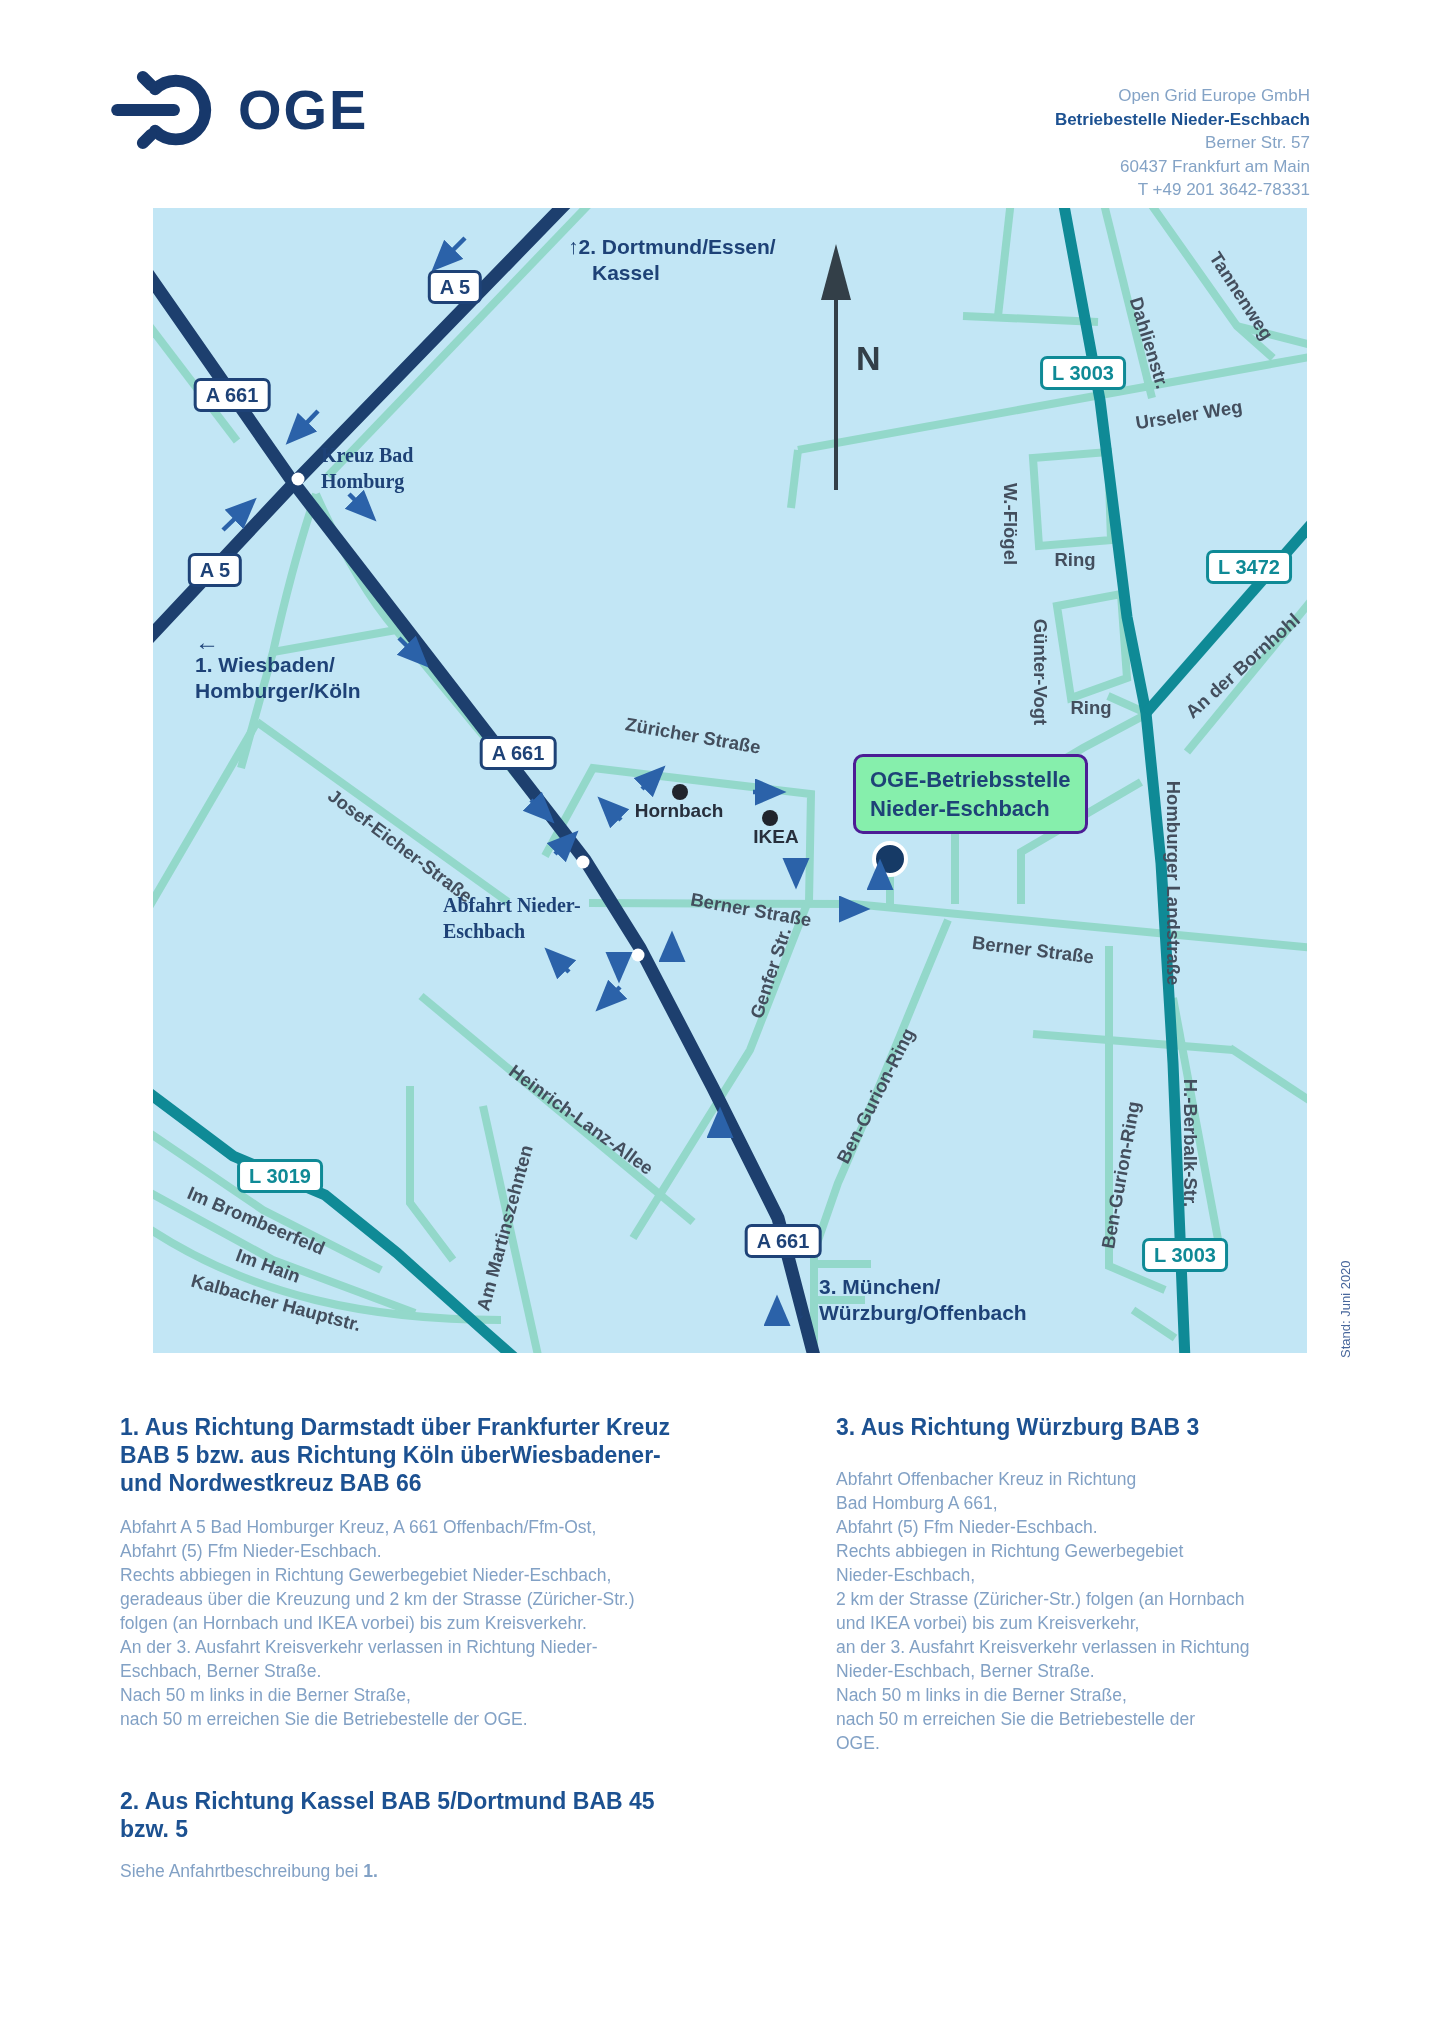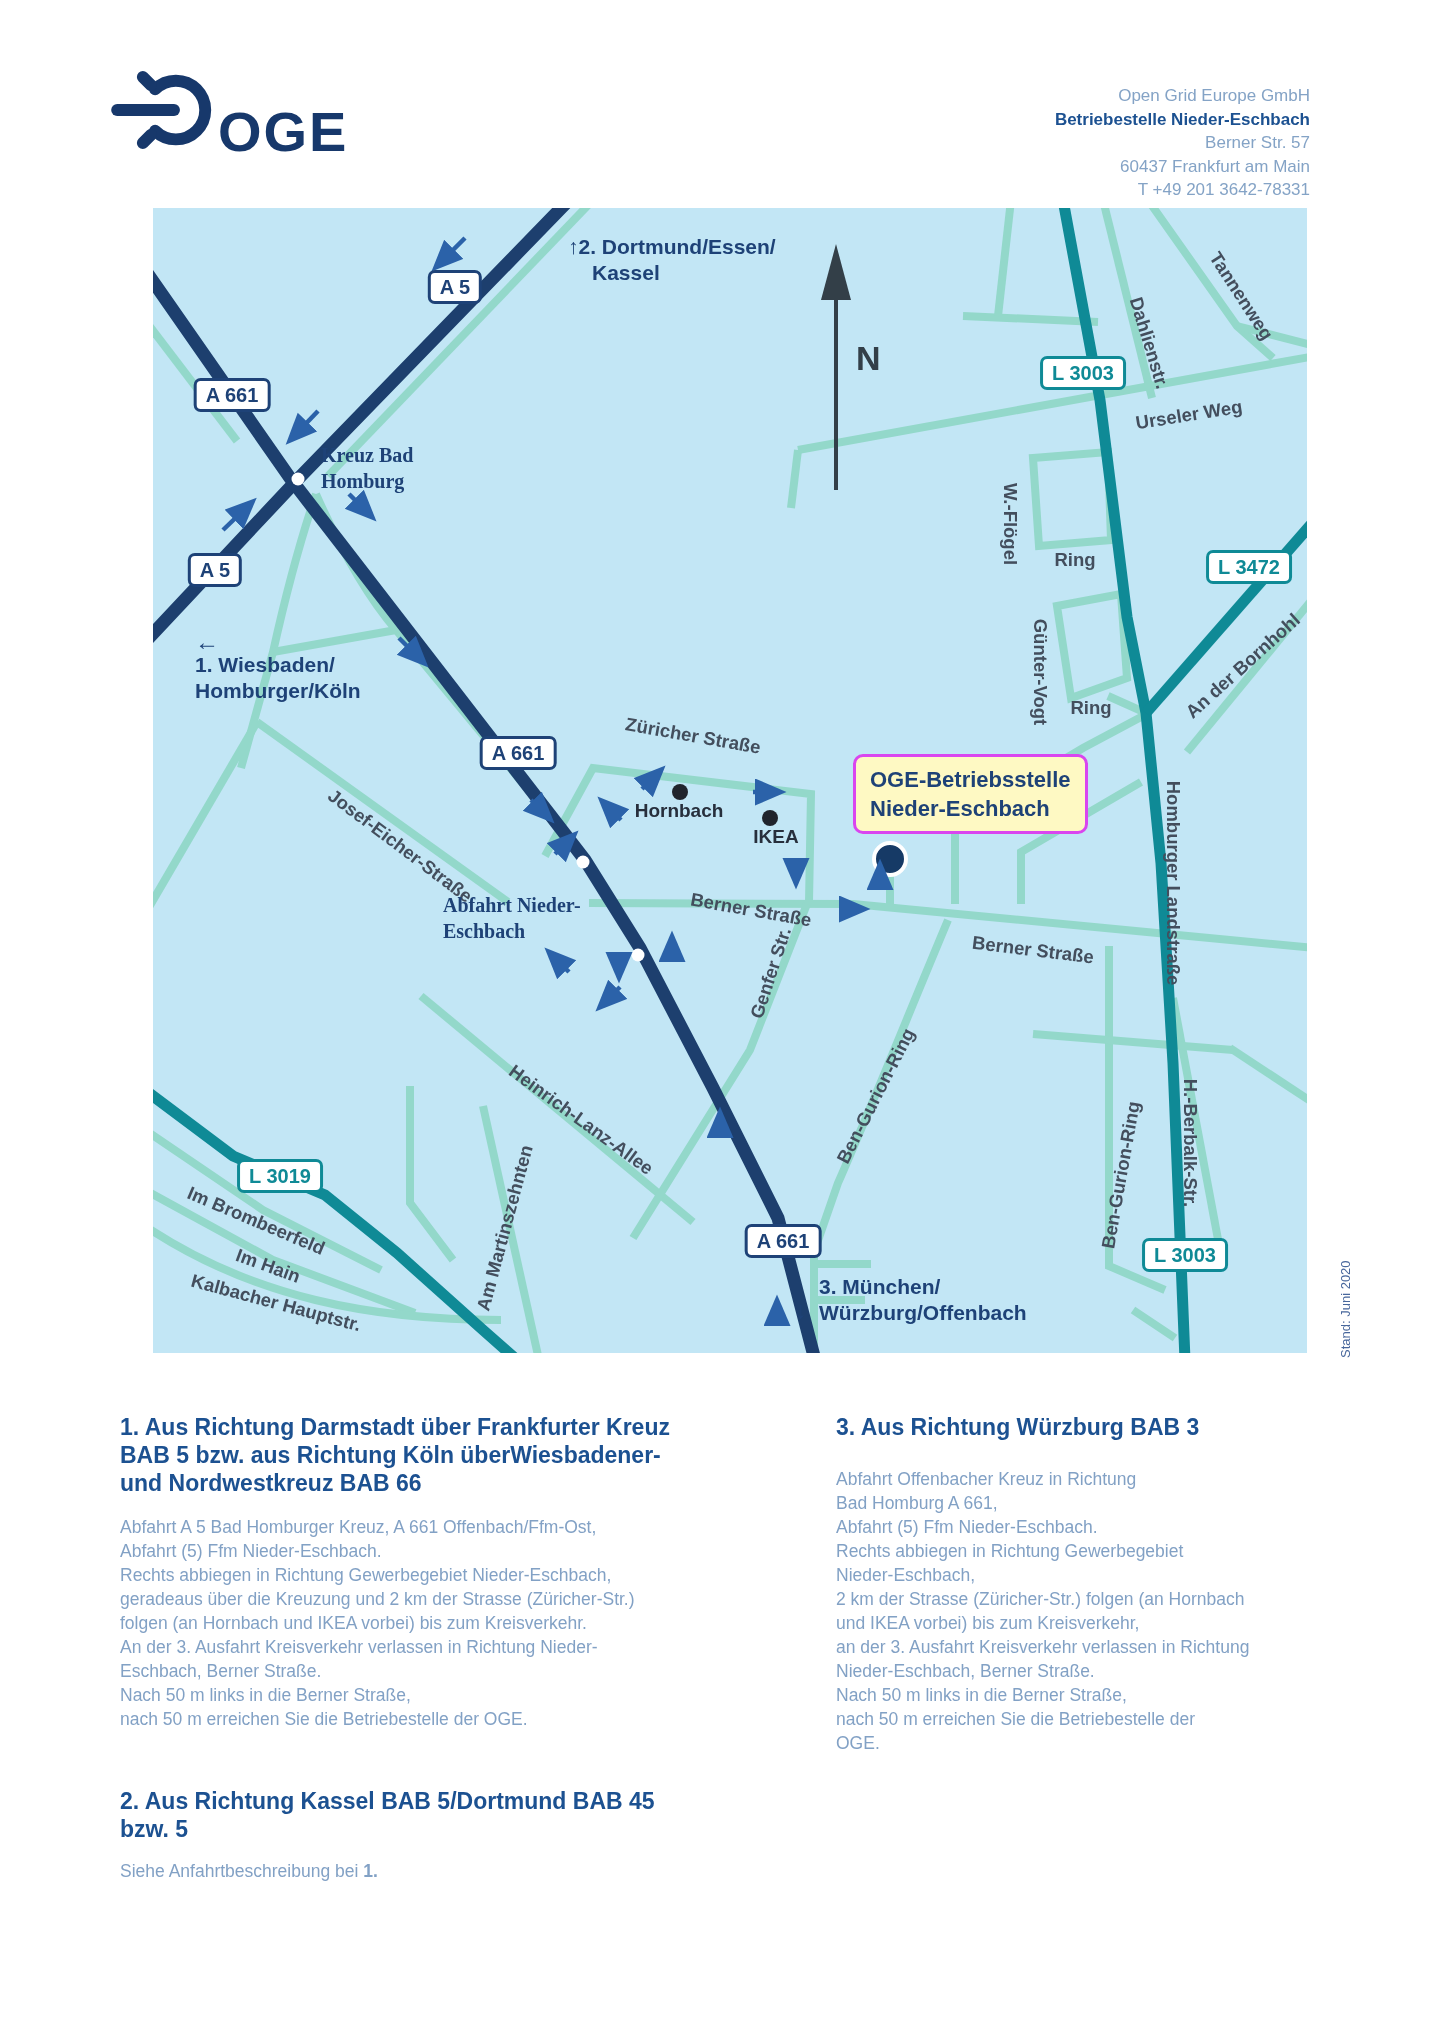--- a/index.html
+++ b/index.html
@@ -1,39 +1,39 @@
 <!DOCTYPE html>
 <html><head>
 <meta charset="utf-8">
 <style>
   html,body{margin:0;padding:0;background:#fff;}
   .page{position:relative;width:1440px;height:2038px;background:#ffffff;overflow:hidden;
         font-family:"Liberation Sans",sans-serif;}
   
-  .logo{position:absolute;left:108px;top:60px;display:flex;align-items:flex-end;}
+  .logo{position:absolute;left:108px;top:60px;display:flex;align-items:center;gap:20px;}
   .logo-text{font-size:56px;font-weight:bold;color:#17386b;letter-spacing:2px;line-height:1;}
   .address{position:absolute;top:84px;left:900px;width:410px;text-align:right;
            font-size:17px;line-height:23.5px;color:#84a3c6;}
   .address .addr-bold{color:#1c5191;font-weight:bold;}
   
   .map{position:absolute;left:153px;top:208px;width:1154px;height:1145px;background:#c2e6f5;overflow:hidden;}
   .map svg.roads{position:absolute;left:0;top:0;}
   .shield{position:absolute;background:#fff;border:3px solid;border-radius:7px;
           font-weight:bold;font-size:20px;line-height:1;padding:4px 9px;white-space:nowrap;
           transform:translate(-50%,-50%);}
   .shield.navy{color:#1e4277;border-color:#1e4277;}
   .shield.teal{color:#0f8a96;border-color:#0f8a96;}
   .street{position:absolute;color:#434e5d;font-weight:bold;font-size:18.5px;white-space:nowrap;
           transform:translate(-50%,-50%);}
   .dest{position:absolute;color:#1e4277;font-weight:bold;font-size:21px;line-height:26px;white-space:nowrap;}
   .dest.center{text-align:left;white-space:normal;font-family:Liberation Serif, serif;}
   .dest-arrow{font-size:24px;line-height:20px;}
   .poi{position:absolute;color:#272f3c;font-weight:bold;font-size:19px;white-space:nowrap;
        transform:translate(-50%,0);}
-  .oge-box{position:absolute;left:700px;top:546px;background:#fef9c3;border:3px solid #d946ef;
+  .oge-box{position:absolute;left:700px;top:546px;background:#86efac;border:3px solid #4c1d95;
            border-radius:10px;padding:8px 14px;color:#1e4277;font-weight:bold;font-size:22px;line-height:29px;
            white-space:nowrap;}
   .stand{position:absolute;left:1338px;top:1358px;width:132px;transform:rotate(-90deg);
          transform-origin:0 0;color:#48679c;font-size:13px;white-space:nowrap;}
   
   .col{position:absolute;top:1413px;}
   .col-left{left:120px;width:580px;}
   .col-right{left:836px;width:560px;}
   .sec-h{font-size:23px;line-height:28px;font-weight:bold;color:#1c5191;margin:0 0 19px 0;white-space:pre-line;}
   .sec-b{font-size:17.5px;line-height:24px;color:#82a1c5;margin:0 0 50px 0;white-space:pre-line;}

